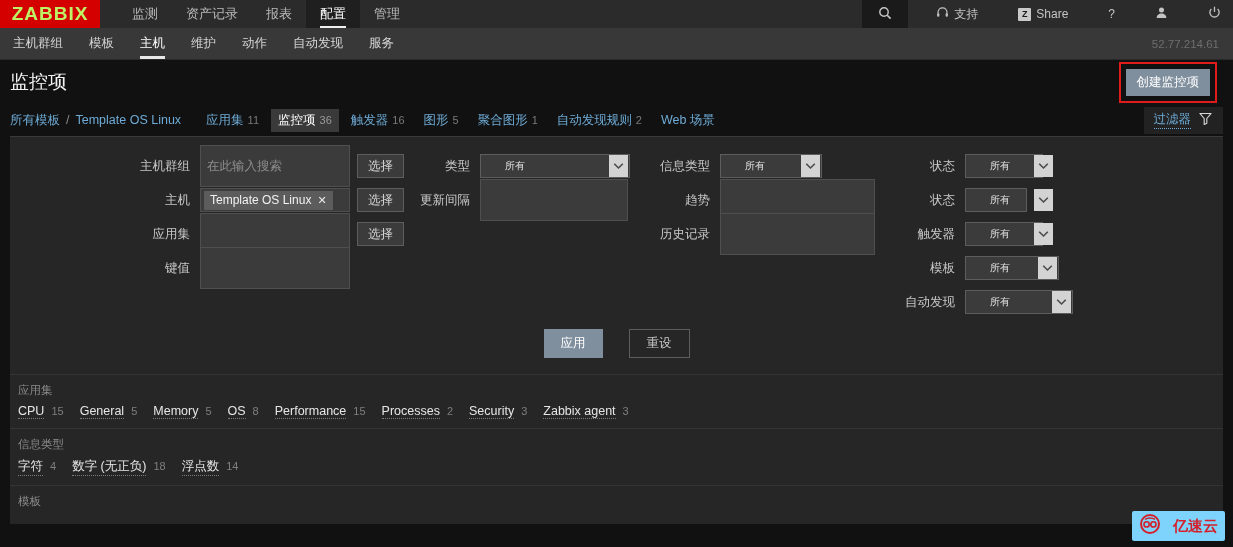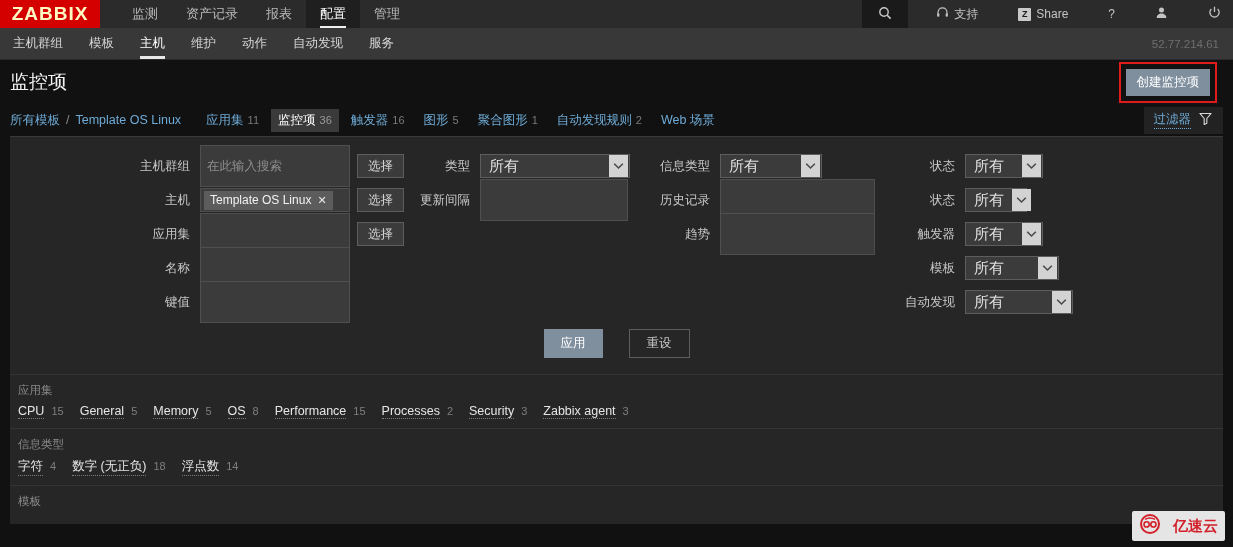--- a/index.html
+++ b/index.html
@@ -19,21 +19,21 @@
   .topbar {
     position: relative;
     height: 28px;
     background: #2b2b2b;
     display: flex;
     align-items: stretch;
   }
   .logo {
     width: 100px;
     background: #d40000;
-    color: #fef9c3;
+    color: #bef264;
     font-size: 19px;
     font-weight: bold;
     letter-spacing: 1px;
     display: flex;
     align-items: center;
     justify-content: center;
     font-family: "Liberation Sans", sans-serif;
   }
   .topmenu {
     display: flex;
@@ -303,23 +303,23 @@
   .fselect {
     position: relative;
     display: inline-flex;
     align-items: center;
     background: #3b3b3b;
     border: 1px solid #5d5d5d;
     height: 24px;
     cursor: pointer;
   }
   .fselect .sel-val {
-    font-size: 15px;
+    font-size: 10px;
     color: #e0e0e0;
-    padding: 0 8px;
+    padding: 0 24px;
     flex: 1;
     white-space: nowrap;
   }
   .fselect .sel-arrow {
     width: 19px;
     height: 22px;
     background: #d3d3d3;
     display: flex;
     align-items: center;
     justify-content: center;
@@ -402,21 +402,21 @@
   }
 
   
   .watermark {
     position: absolute;
     right: 8px;
     bottom: 6px;
     display: flex;
     align-items: center;
     gap: 12px;
-    background: #e5e5e5;
+    background: #7dd3fc;
     padding: 3px 7px;
     border-radius: 2px;
   }
   .wm-text {
     color: #d3202a;
     font-size: 15px;
     font-weight: bold;
     letter-spacing: 0px;
   }
   .wm-icon { display: block; }
@@ -562,24 +562,20 @@
             </span>
           </span>
           <button class="btn-select">选择</button>
         </div>
         <div class="frow">
           <span class="flabel fl-w1">应用集</span>
           <input class="finput in-w150" type="text" style="">
           <button class="btn-select">选择</button>
         </div>
         <div class="frow">
-          <span class="flabel fl-w1">名称</span>
-          <input class="finput in-w150" type="text" style="">
-        </div>
-        <div class="frow">
           <span class="flabel fl-w1">键值</span>
           <input class="finput in-w150" type="text" style="">
         </div>
       </div>
 
       <div class="fcol fcol-2">
         <div class="frow">
           <span class="flabel fl-w2">类型</span>
           <span class="fselect sw-150">
             <span class="sel-val">所有</span>
@@ -602,25 +598,25 @@
           <span class="fselect sw-102">
             <span class="sel-val">所有</span>
             <span class="sel-arrow">
               <svg width="11" height="8" viewBox="0 0 11 8">
                   <path d="M1.2 1.8 L5.5 6 L9.8 1.8" fill="none" stroke="#4a4a4a" stroke-width="1.6"></path>
                 </svg>
             </span>
           </span>
         </div>
         <div class="frow">
+          <span class="flabel fl-w3">趋势</span>
+          <input class="finput in-w155" type="text" style="">
+        </div>
+        <div class="frow">
           <span class="flabel fl-w3">历史记录</span>
-          <input class="finput in-w155" type="text" style="">
-        </div>
-        <div class="frow">
-          <span class="flabel fl-w3">趋势</span>
           <input class="finput in-w155" type="text" style="">
         </div>
       </div>
 
       <div class="fcol fcol-4">
         <div class="frow">
           <span class="flabel fl-w4">状态</span>
           <span class="fselect sw-78">
             <span class="sel-val">所有</span>
             <span class="sel-arrow">

